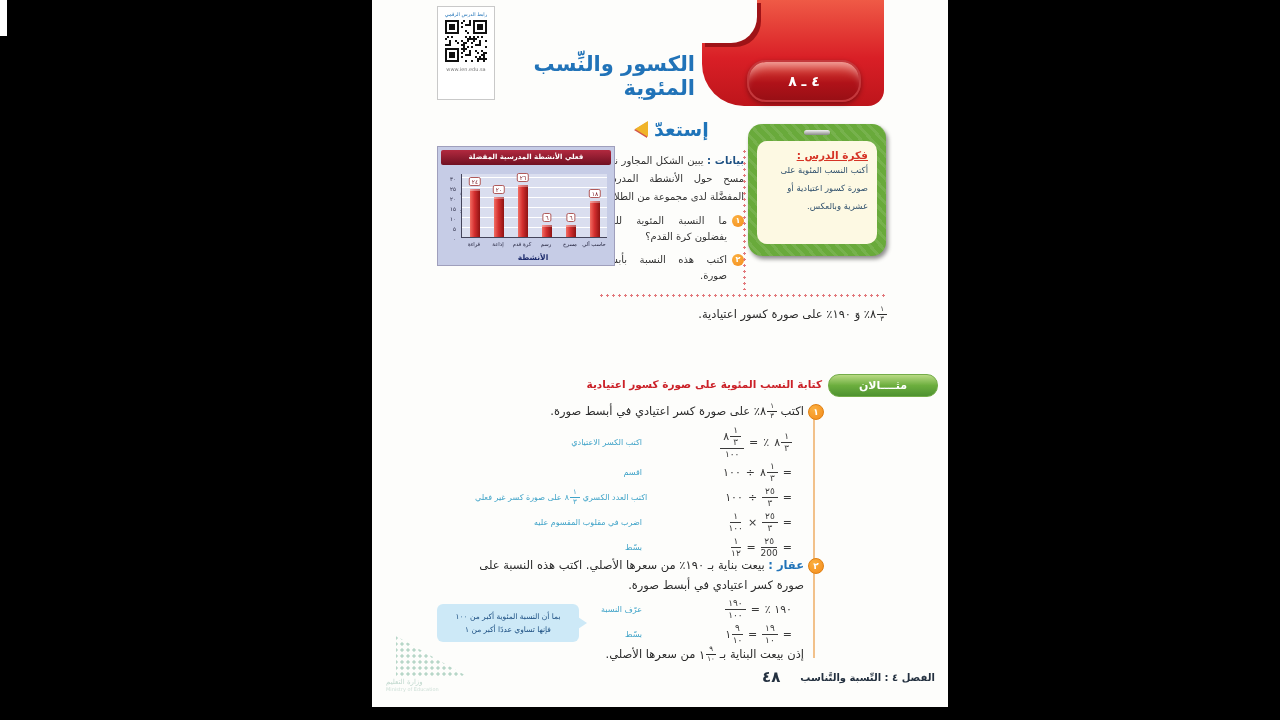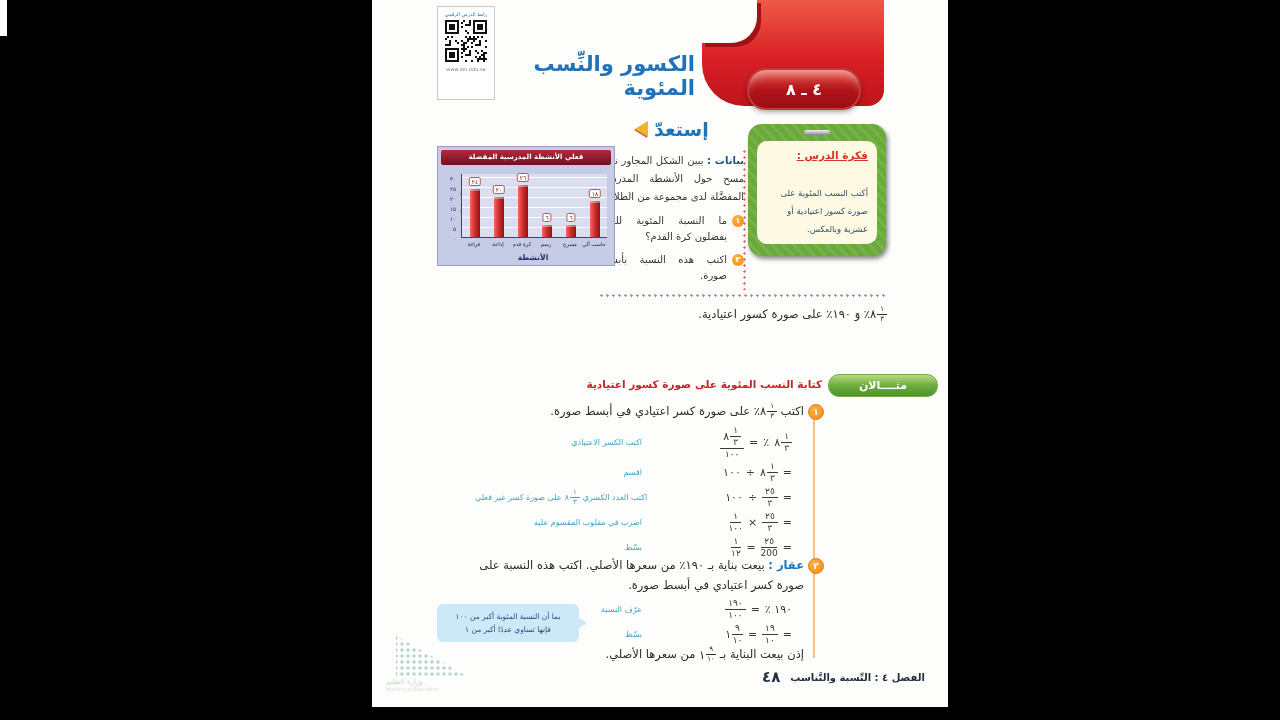--- a/index.html
+++ b/index.html
@@ -6,25 +6,25 @@
   body{width:1280px;height:720px;background:#000;position:relative;overflow:hidden;
        font-family:"DejaVu Sans",sans-serif;}
   .page{position:absolute;left:372px;top:0;width:576px;height:707px;background:#fdfdfb;}
   .sliver{position:absolute;left:0;top:0;width:7px;height:36px;background:#fff;}
   
   .ribbon{position:absolute;left:330px;top:0;width:182px;height:106px;
           background:linear-gradient(180deg,#ef5a46 0%,#d91f26 55%,#bd151b 100%);
           border-radius:0 0 16px 42px;}
   .notch{position:absolute;left:-1px;top:-1px;width:56px;height:44px;background:#fdfdfb;
          border-radius:0 0 26px 0;box-shadow:4px 4px 0 0 #9f1317;}
-  .lesson-pill{position:absolute;left:45px;top:68px;width:110px;height:38px;border-radius:19px;
+  .lesson-pill{position:absolute;left:45px;top:60px;width:110px;height:38px;border-radius:19px;
          background:linear-gradient(180deg,#e4473a 0%,#b01219 55%,#990f15 100%);
          box-shadow:inset 0 12px 10px -7px rgba(255,255,255,.5),0 2px 5px rgba(0,0,0,.35);
          border:2px solid #c4383c;display:flex;align-items:center;justify-content:center;
-         color:#fff;font-weight:bold;font-size:16px;direction:rtl;letter-spacing:2px;}
+         color:#fff;font-weight:bold;font-size:14px;direction:rtl;letter-spacing:2px;}
   .page-title{position:absolute;left:83px;top:52px;width:240px;direction:rtl;
          color:#2173b8;font-weight:bold;font-size:21px;}
   
   .qrbox{position:absolute;left:65px;top:6px;width:58px;height:94px;background:#fff;
          border:1px solid #c9c9c9;display:flex;flex-direction:column;align-items:center;padding-top:4px;box-sizing:border-box;}
   .qrlabel{font-size:5px;color:#2173b8;direction:rtl;}
   .qrsvg{margin-top:3px;width:42px;height:42px;}
   .qrurl{font-size:5px;color:#777;margin-top:4px;}
   
   .gr-head{position:absolute;left:263px;top:118px;display:flex;align-items:center;gap:6px;}
@@ -44,21 +44,21 @@
         background-image:radial-gradient(circle at 1.5px 1.5px,#e2777a 1.2px,transparent 1.4px);background-size:6px 3px;}
   
   .idea{position:absolute;left:376px;top:124px;width:138px;height:132px;border-radius:14px;
         background:repeating-linear-gradient(48deg,rgba(255,255,255,.09) 0 3px,rgba(0,0,0,0) 3px 8px),#69aa3b;
         box-shadow:2px 3px 4px rgba(0,0,0,.45);}
   .idea-clip{position:absolute;left:50%;top:6px;transform:translateX(-50%);width:26px;height:5px;
         background:linear-gradient(180deg,#f2f2f2,#8a8a8a);border-radius:3px;}
   .idea-inner{position:absolute;left:9px;right:9px;top:17px;bottom:12px;background:#fdf9e3;
         border-radius:10px;padding:8px 9px;box-sizing:border-box;direction:rtl;}
   .idea-title{color:#d63426;font-weight:bold;font-size:10.5px;text-decoration:underline;}
-  .idea-body{margin-top:24px;color:#33536e;font-size:8.5px;line-height:2.1;text-align:right;}
+  .idea-body{margin-top:1px;color:#33536e;font-size:8.5px;line-height:2.1;text-align:right;}
   
   .chart{position:absolute;left:65px;top:146px;width:178px;background:#c6cce6;border:1px solid #9f9fbc;
          padding:3px;box-sizing:border-box;}
   .chart-head{height:15px;border-radius:2px;background:linear-gradient(180deg,#b2293f,#701022);
          color:#fff;font-size:7px;font-weight:bold;text-align:center;line-height:15px;direction:rtl;}
   .chart-body{position:relative;height:84px;margin-top:3px;}
   .plot{position:absolute;left:20px;right:4px;top:6px;bottom:14px;background:#dadeef;
         border-left:1px solid #44445a;border-bottom:1px solid #44445a;
         background-image:repeating-linear-gradient(to top,transparent 0 9px,#fff 9px 10px);}
   .bar{position:absolute;bottom:0;width:10px;
@@ -103,21 +103,21 @@
   .mx .fr{font-size:7px;}
   .eq .fr{font-size:9px;}
   .eq .mx{font-size:11px;}
   .hint{position:absolute;left:65px;top:604px;width:142px;height:38px;background:#cde9f7;border-radius:6px;
         display:flex;flex-direction:column;justify-content:center;align-items:center;direction:rtl;
         color:#1c4f82;font-size:7.5px;line-height:1.8;}
   .hint:after{content:"";position:absolute;right:-8px;top:13px;border-left:9px solid #cde9f7;
         border-top:6px solid transparent;border-bottom:6px solid transparent;}
   .conclusion{position:absolute;left:100px;top:646px;width:332px;direction:rtl;font-size:11.5px;color:#2b2b2b;text-align:right;}
   
-  .footer{position:absolute;left:390px;top:668px;display:flex;align-items:center;gap:10px;}
+  .footer{position:absolute;left:390px;top:668px;display:flex;align-items:center;gap:20px;}
   .pg-num{font-weight:bold;font-size:15px;color:#23303f;}
   .chapter{direction:rtl;font-size:10px;color:#23303f;font-weight:bold;}
   .wm{position:absolute;left:14px;top:636px;width:100px;opacity:.55;}
   .wm-tri{width:74px;height:42px;margin-left:10px;
         background-image:radial-gradient(circle at 2px 2px,#7fb89f 1.5px,transparent 1.7px);background-size:6px 6px;
         clip-path:polygon(0 100%,100% 0,100% 100%);transform:scaleX(-1);}
   .wm-ar{font-size:7px;color:#8fb9a8;direction:rtl;text-align:left;}
   .wm-en{font-size:5px;color:#a5c6b8;}
 </style>
 </head>

